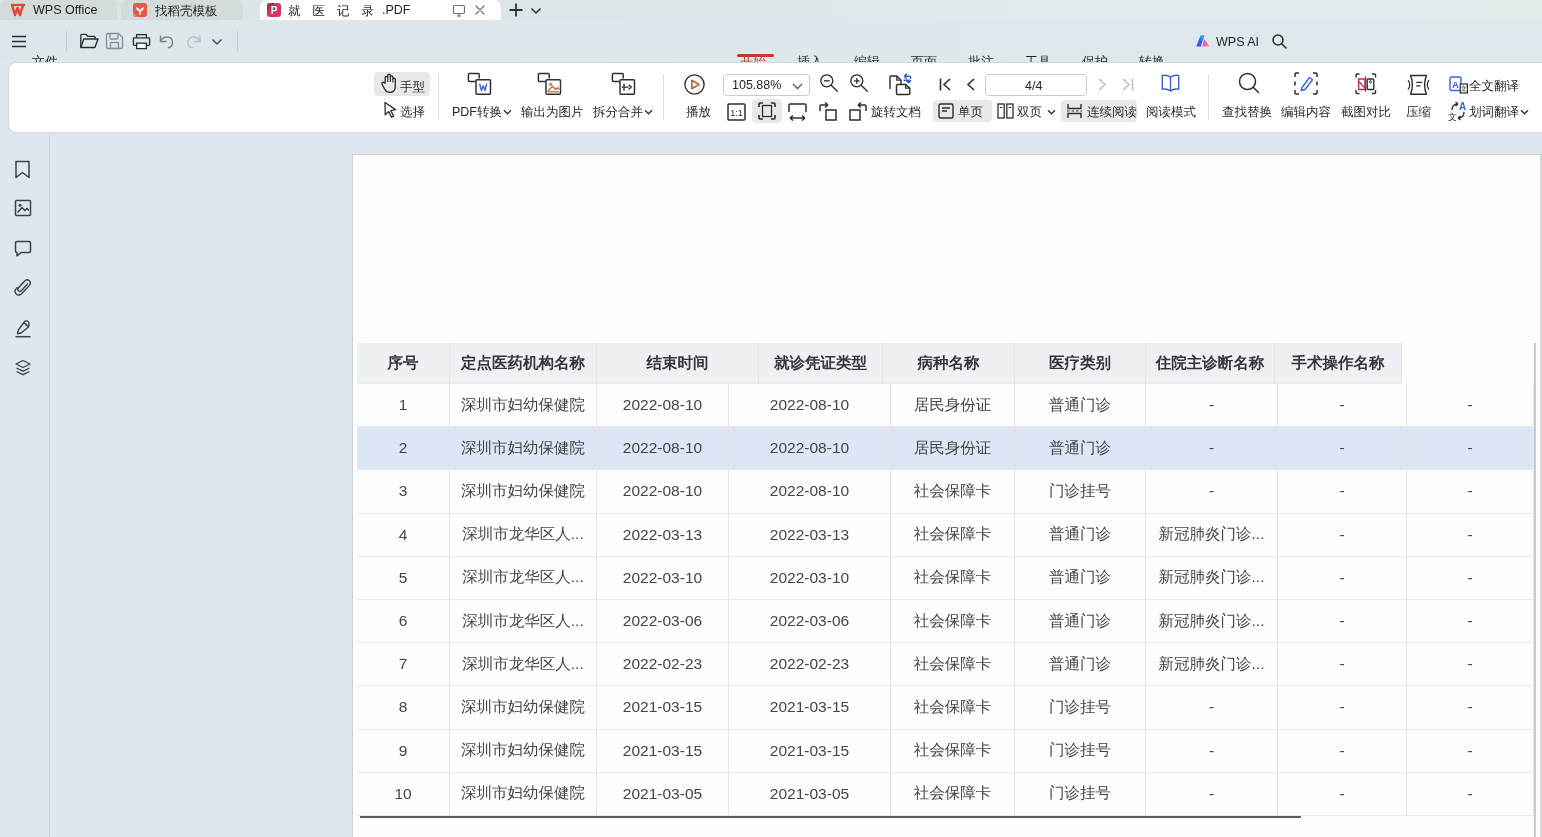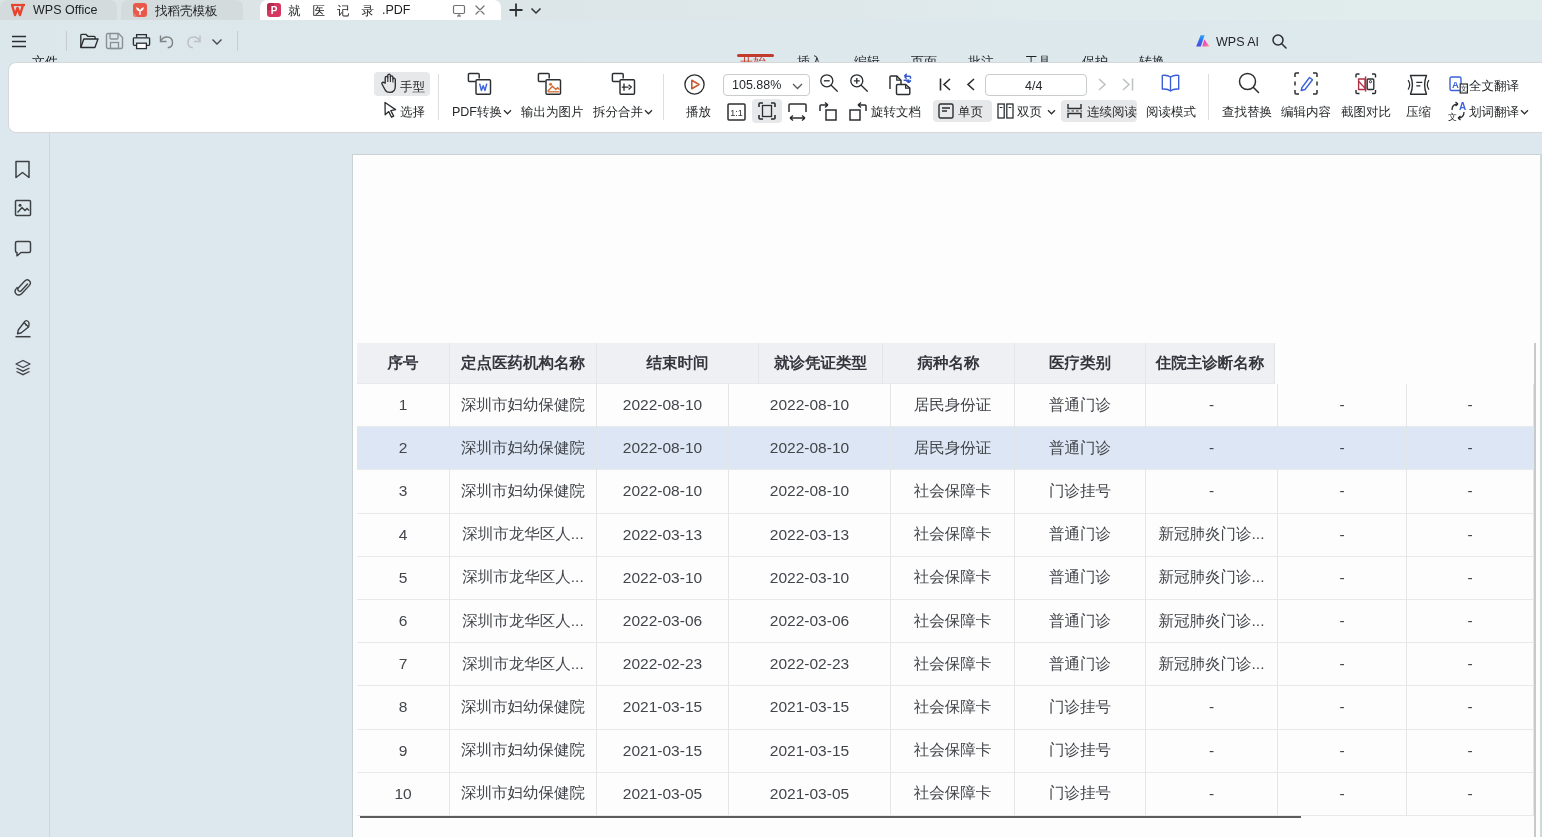--- a/index.html
+++ b/index.html
@@ -370,20 +370,21 @@
 
 <div id="tablewrap">
   <div class="trow" style="top:0;">
     <div class="cell hcell" style="width:93px;height:41px;">序号</div>
     <div class="cell hcell" style="width:147px;height:41px;">定点医药机构名称</div>
     <div class="cell hcell" style="width:162px;height:41px;">结束时间</div>
     <div class="cell hcell" style="width:124px;height:41px;">就诊凭证类型</div>
     <div class="cell hcell" style="width:132px;height:41px;">病种名称</div>
     <div class="cell hcell" style="width:131px;height:41px;">医疗类别</div>
     <div class="cell hcell" style="width:129px;height:41px;">住院主诊断名称</div>
+    <div class="cell hcell" style="width:127px;height:41px;">手术操作名称</div>
   </div>
   <div class="trow" style="top:41.0px;">
     <div class="cell" style="width:93px;height:43.2px;">1</div>
     <div class="cell" style="width:147px;height:43.2px;">深圳市妇幼保健院</div>
     <div class="cell" style="width:132px;height:43.2px;">2022-08-10</div>
     <div class="cell" style="width:162px;height:43.2px;">2022-08-10</div>
     <div class="cell" style="width:124px;height:43.2px;">居民身份证</div>
     <div class="cell" style="width:131px;height:43.2px;">普通门诊</div>
     <div class="cell" style="width:132px;height:43.2px;">-</div>
     <div class="cell" style="width:129px;height:43.2px;">-</div>

